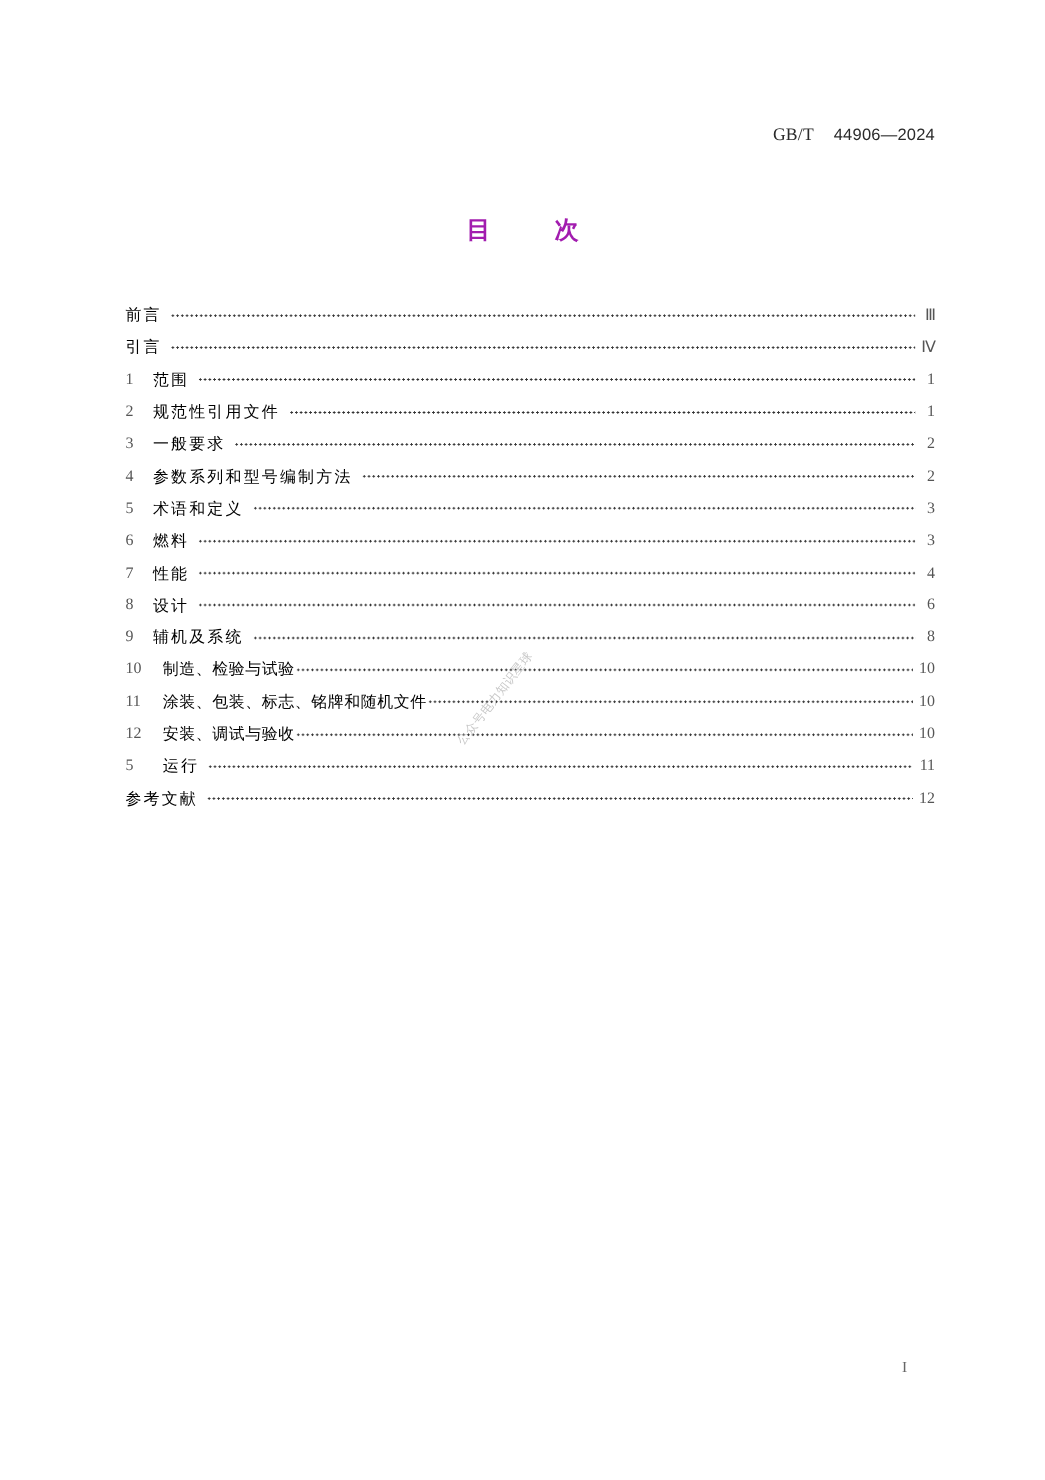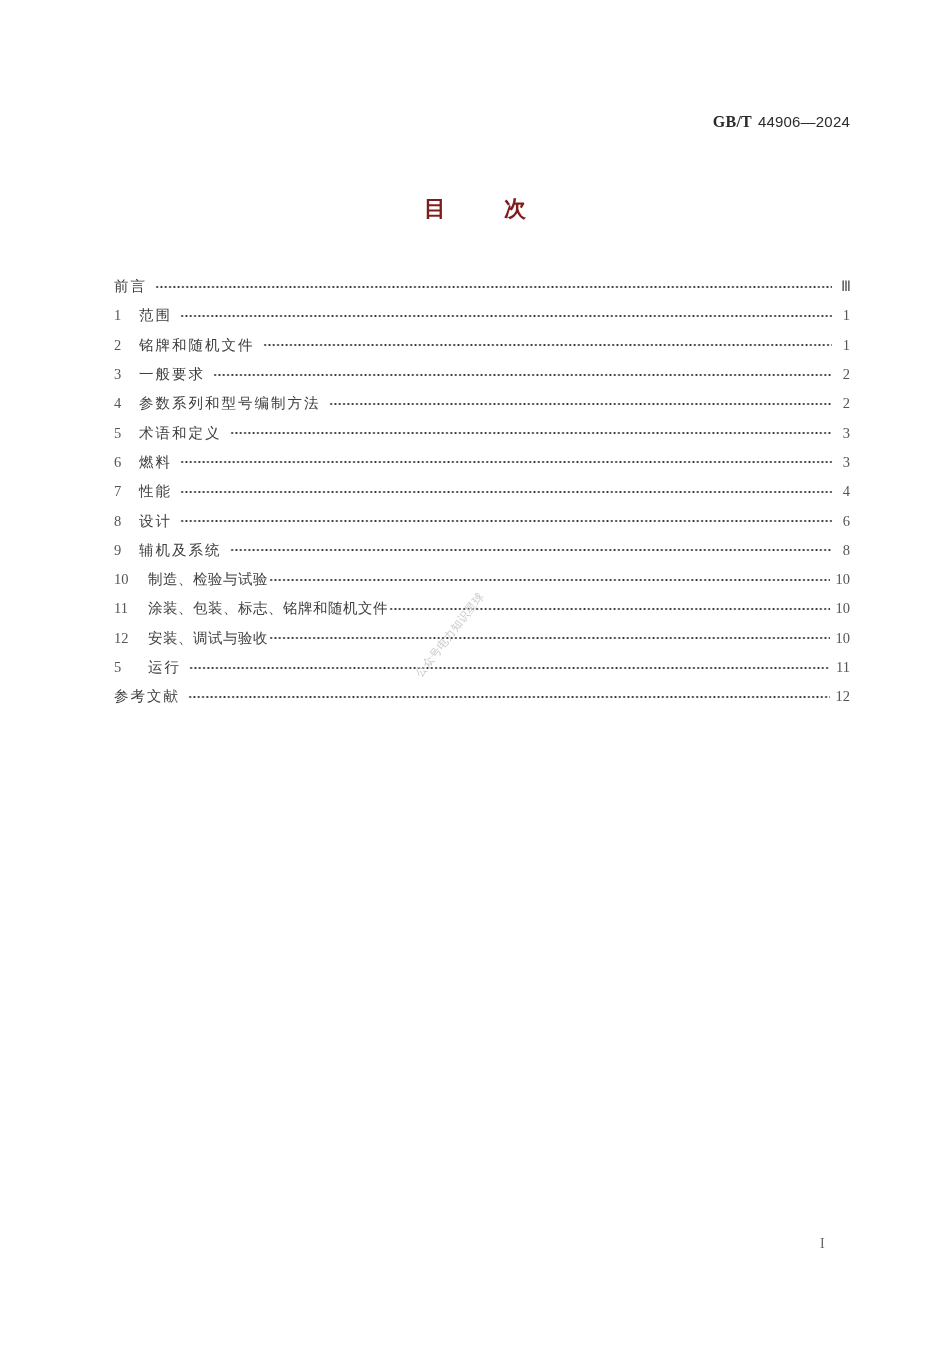--- a/index.html
+++ b/index.html
@@ -18,38 +18,38 @@
   .std-code {
     position: absolute;
     top: 113px;
     right: 100px;
     font-size: 15px;
     letter-spacing: 0.2px;
     white-space: nowrap;
   }
   .std-code .prefix {
     font-family: "Liberation Serif", "DejaVu Serif", serif;
-    font-weight: bold;
+    font-weight: normal;
     font-size: 16px;
   }
   .std-code .num {
     font-family: "Liberation Sans", "DejaVu Sans", sans-serif;
     font-size: 15px;
-    margin-left: 6px;
+    margin-left: 18px;
   }
   .toc-title {
     position: absolute;
     top: 194px;
     left: 0;
     width: 950px;
     text-align: center;
     font-family: "DejaVu Sans", sans-serif;
     font-size: 22px;
     font-weight: bold;
-    color: #7f1d1d;
+    color: #a21caf;
   }
   .toc-title span {
     display: inline-block;
   }
   .toc-title .gap {
     width: 58px;
   }
   .toc {
     position: absolute;
     top: 272px;
@@ -67,21 +67,21 @@
     flex: 0 0 auto;
     font-family: "Liberation Serif", serif;
     color: #555;
     font-size: 14.5px;
   }
   .toc-row .num.w1 { width: 25px; }
   .toc-row .num.w2 { width: 34px; }
   .toc-row .label {
     flex: 0 0 auto;
     letter-spacing: 2px;
-    color: #404040;
+    color: #000000;
   }
   .toc-row .label.tight {
     letter-spacing: 0.5px;
     text-align: right;
   }
   .toc-row .leader {
     flex: 1 1 auto;
     height: 10px;
     margin: 0 6px 0 8px;
     background-image: radial-gradient(circle, #333 0.9px, transparent 1.1px);
@@ -136,28 +136,33 @@
   <span>目</span><span class="gap"></span><span>次</span>
 </div>
 
 <div class="toc">
   <div class="toc-row">
     <span class="label">前言</span>
     <span class="leader"></span>
     <span class="page roman">Ⅲ</span>
   </div>
   <div class="toc-row">
+    <span class="label">引言</span>
+    <span class="leader"></span>
+    <span class="page roman">Ⅳ</span>
+  </div>
+  <div class="toc-row">
     <span class="num w1">1</span>
     <span class="label">范围</span>
     <span class="leader"></span>
     <span class="page">1</span>
   </div>
   <div class="toc-row">
     <span class="num w1">2</span>
-    <span class="label">铭牌和随机文件</span>
+    <span class="label">规范性引用文件</span>
     <span class="leader"></span>
     <span class="page">1</span>
   </div>
   <div class="toc-row">
     <span class="num w1">3</span>
     <span class="label">一般要求</span>
     <span class="leader"></span>
     <span class="page">2</span>
   </div>
   <div class="toc-row">

